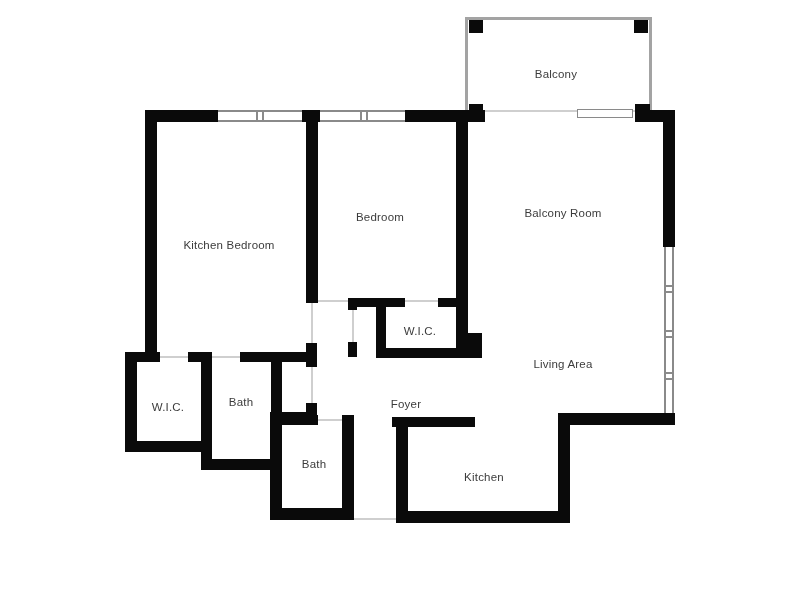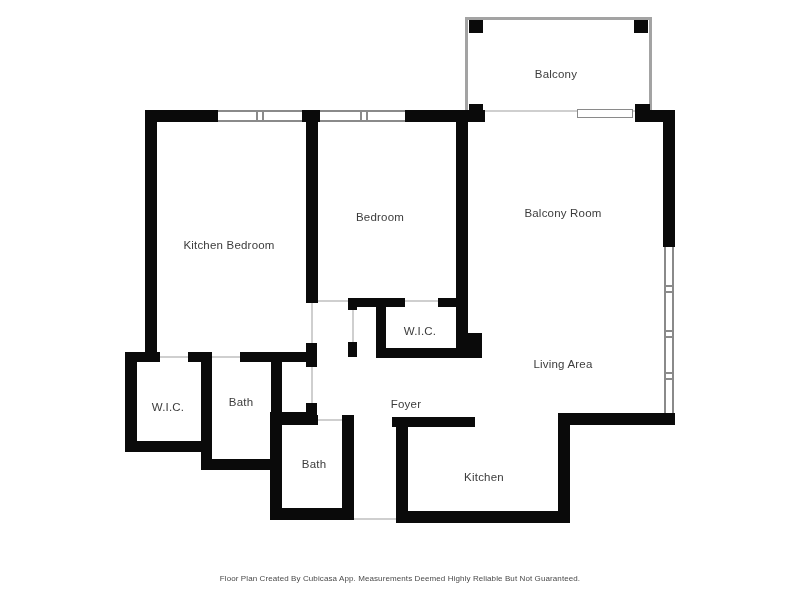--- a/index.html
+++ b/index.html
@@ -125,14 +125,13 @@
   <div class="room-label" style="left:380px;top:217px;">Bedroom</div>
   <div class="room-label" style="left:563px;top:213px;">Balcony Room</div>
   <div class="room-label" style="left:420px;top:331px;">W.I.C.</div>
   <div class="room-label" style="left:563px;top:364px;">Living Area</div>
   <div class="room-label" style="left:377px;top:404px;margin-left:29px;">Foyer</div>
   <div class="room-label" style="left:168px;top:407px;">W.I.C.</div>
   <div class="room-label" style="left:241px;top:402px;">Bath</div>
   <div class="room-label" style="left:314px;top:464px;">Bath</div>
   <div class="room-label" style="left:484px;top:477px;">Kitchen</div>
 
-  <div class="footer">Floor Plan Created By Cubicasa App. Measurements Deemed Highly Reliable But Not Guaranteed.</div>
 </div>
 
 </body></html>

